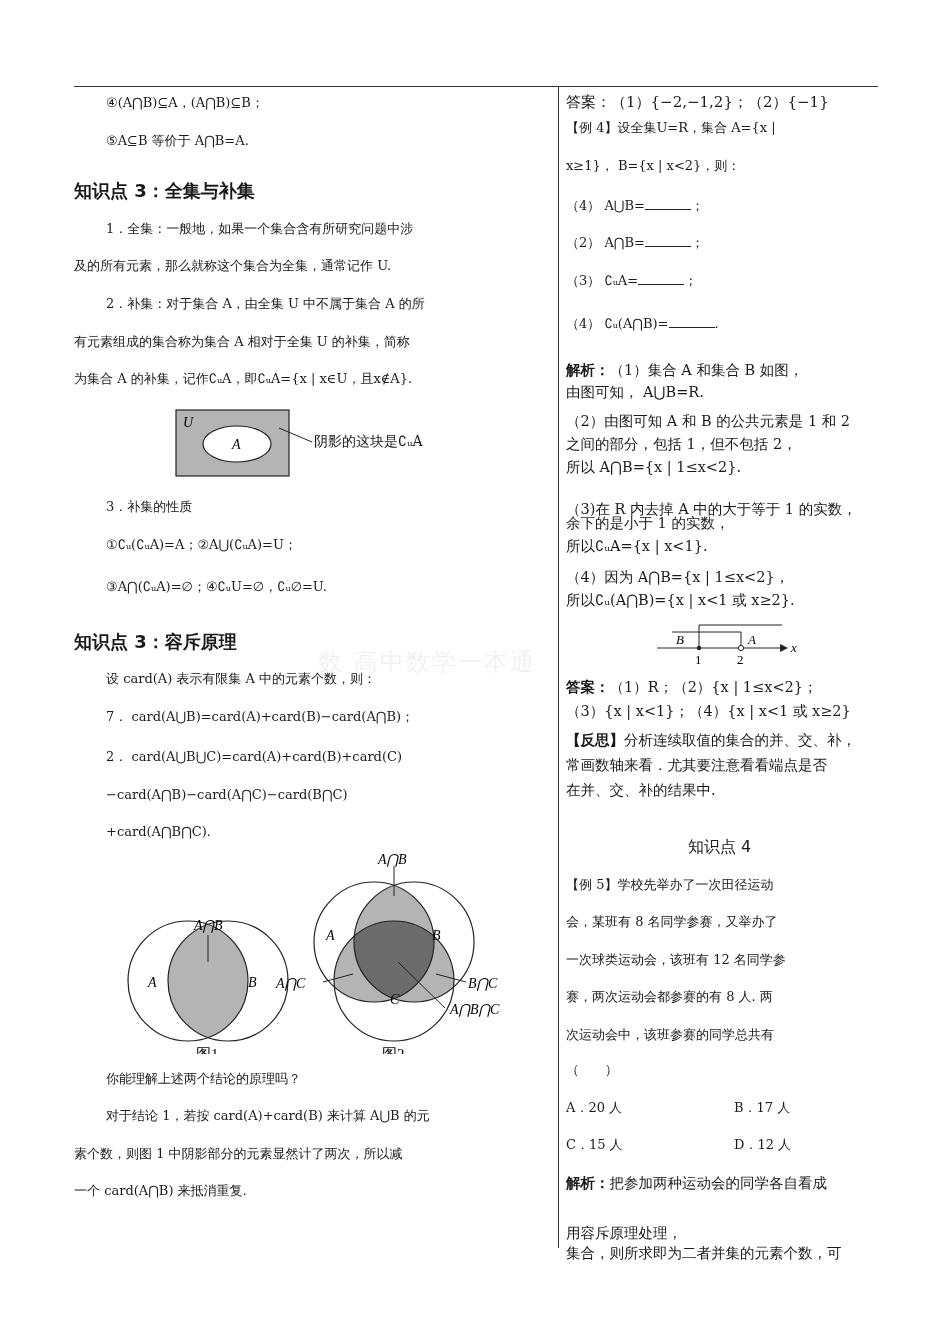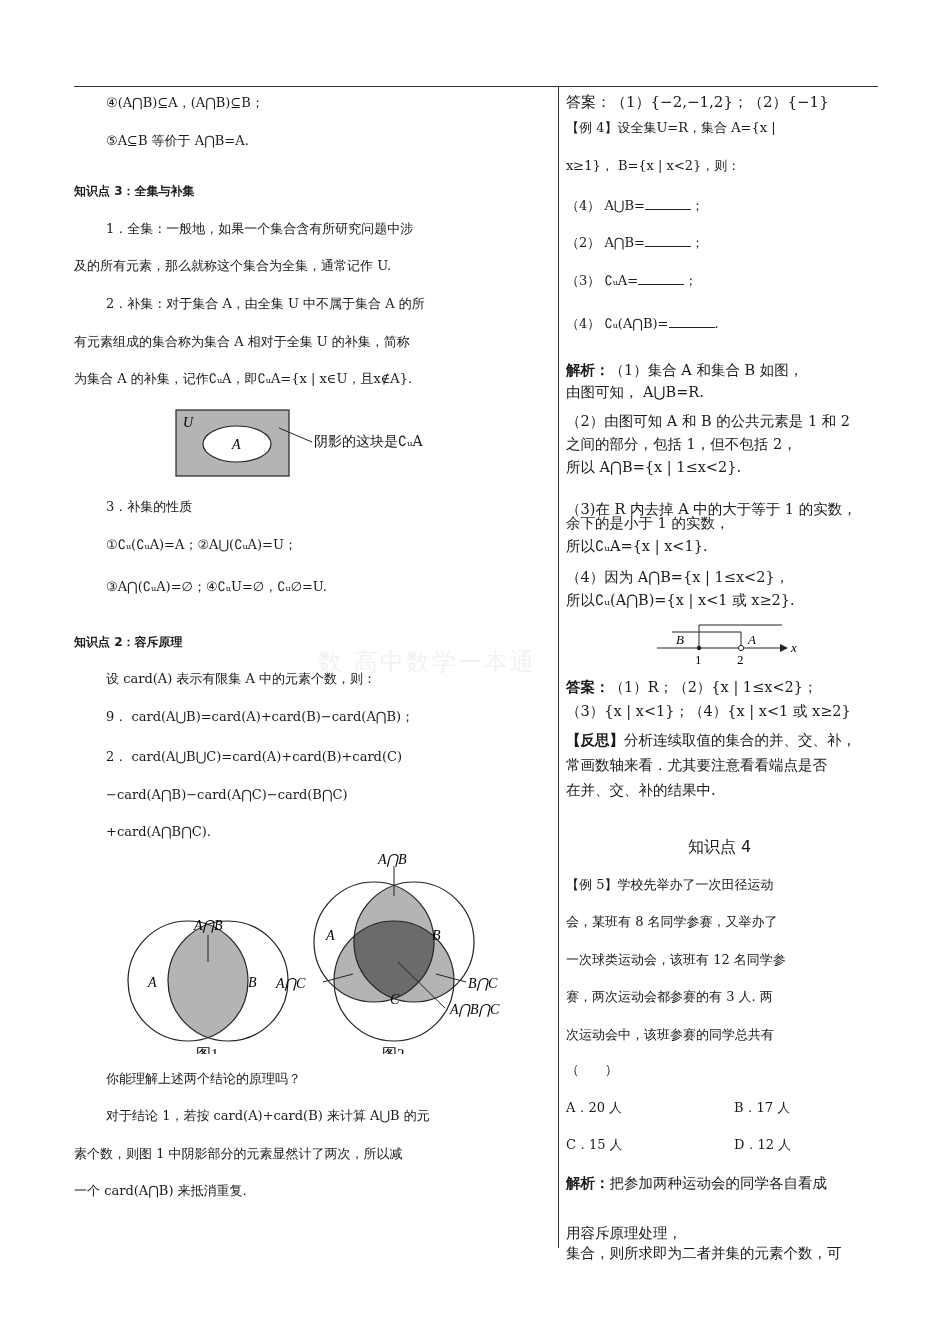--- a/index.html
+++ b/index.html
@@ -10,21 +10,21 @@
   }
   .top-rule { position: absolute; left: 74px; top: 86px; width: 804px; height: 0; border-top: 1.5px solid #333; }
   .col-divider { position: absolute; left: 558px; top: 86px; width: 0; height: 1162px; border-left: 1.2px solid #333; }
   .left-col { position: absolute; left: 74px; top: 86px; width: 478px; }
   .right-col { position: absolute; left: 566px; top: 86px; width: 312px; }
 
   .line { position: absolute; white-space: nowrap; font-size: 13px; line-height: 22px; }
   .ind { padding-left: 32px; }
   .sans { font-family: "DejaVu Sans", "Liberation Sans", sans-serif; }
   .bold { font-weight: bold; }
-  .heading { font-family: "DejaVu Sans", "Liberation Sans", sans-serif; font-weight: bold; font-size: 12px; }
+  .heading { font-family: "DejaVu Sans", "Liberation Sans", sans-serif; font-weight: bold; font-size: 18px; }
   .small { font-size: 14.5px; line-height: 19px; }
   .rs { font-size: 15px; }
   .blank { display: inline-block; width: 46px; border-bottom: 1px solid #222; height: 14px; vertical-align: baseline; }
 
   .watermark {
     position: absolute; left: 318px; top: 646px;
     font-family: "DejaVu Sans", "Liberation Sans", sans-serif;
     font-size: 24px; color: rgba(120,120,120,0.10); letter-spacing: 2px; white-space: nowrap;
   }
   svg text { font-family: "Liberation Serif", "DejaVu Serif", serif; }
@@ -53,23 +53,23 @@
     <text x="9" y="19" font-size="14" font-style="italic">U</text>
     <text x="58" y="41" font-size="14" font-style="italic">A</text>
     <line x1="105" y1="20" x2="138" y2="34" stroke="#222" stroke-width="1"></line>
   </svg>
   <div class="line small" style="top:346px; left:240px; font-size:14px">阴影的这块是∁ᵤA</div>
 
   <div class="line ind" style="top:410px">3．补集的性质</div>
   <div class="line ind" style="top:448px">①∁ᵤ(∁ᵤA)=A；②A⋃(∁ᵤA)=U；</div>
   <div class="line ind" style="top:490px">③A⋂(∁ᵤA)=∅；④∁ᵤU=∅，∁ᵤ∅=U.</div>
 
-  <div class="line heading" style="top:545px">知识点 2：容斥原理</div>
+  <div class="line heading" style="top:545px">知识点 3：容斥原理</div>
   <div class="line ind" style="top:582px">设 card(A) 表示有限集 A 中的元素个数，则：</div>
-  <div class="line ind" style="top:620px">9．  card(A⋃B)=card(A)+card(B)−card(A⋂B)；</div>
+  <div class="line ind" style="top:620px">7．  card(A⋃B)=card(A)+card(B)−card(A⋂B)；</div>
   <div class="line ind" style="top:660px">2．  card(A⋃B⋃C)=card(A)+card(B)+card(C)</div>
   <div class="line ind" style="top:698px">−card(A⋂B)−card(A⋂C)−card(B⋂C)</div>
   <div class="line ind" style="top:735px">+card(A⋂B⋂C).</div>
 
   <svg style="position:absolute; left:26px; top:768px" width="440" height="200">
     <defs>
       <clipPath id="c1a">
           <circle cx="88" cy="127" r="60"></circle>
         </clipPath>
       <clipPath id="c2a">
@@ -165,21 +165,21 @@
 
   <div class="line small" style="top:645px"><span class="bold sans">【反思】</span><span>分析连续取值的集合的并、交、补，</span></div>
   <div class="line small" style="top:670px">常画数轴来看．尤其要注意看看端点是否</div>
   <div class="line small" style="top:695px">在并、交、补的结果中.</div>
 
   <div class="line sans" style="top:750px; left:122px; font-size:16px">知识点 4</div>
 
   <div class="line" style="top:788px">【例 5】学校先举办了一次田径运动</div>
   <div class="line" style="top:825px">会，某班有 8 名同学参赛，又举办了</div>
   <div class="line" style="top:863px">一次球类运动会，该班有 12 名同学参</div>
-  <div class="line" style="top:900px">赛，两次运动会都参赛的有 3 人. 两</div>
+  <div class="line" style="top:900px">赛，两次运动会都参赛的有 8 人. 两</div>
   <div class="line" style="top:938px">次运动会中，该班参赛的同学总共有</div>
   <div class="line" style="top:973px">（　　）</div>
 
   <div class="line" style="top:1011px; left:0">A．20 人</div>
   <div class="line" style="top:1011px; left:168px">B．17 人</div>
   <div class="line" style="top:1048px; left:0">C．15 人</div>
   <div class="line" style="top:1048px; left:168px">D．12 人</div>
 
   <div class="line small" style="top:1088px"><span class="bold sans">解析：</span><span>把参加两种运动会的同学各自看成</span></div>
   <div class="line small" style="top:1158px">集合，则所求即为二者并集的元素个数，可</div>

